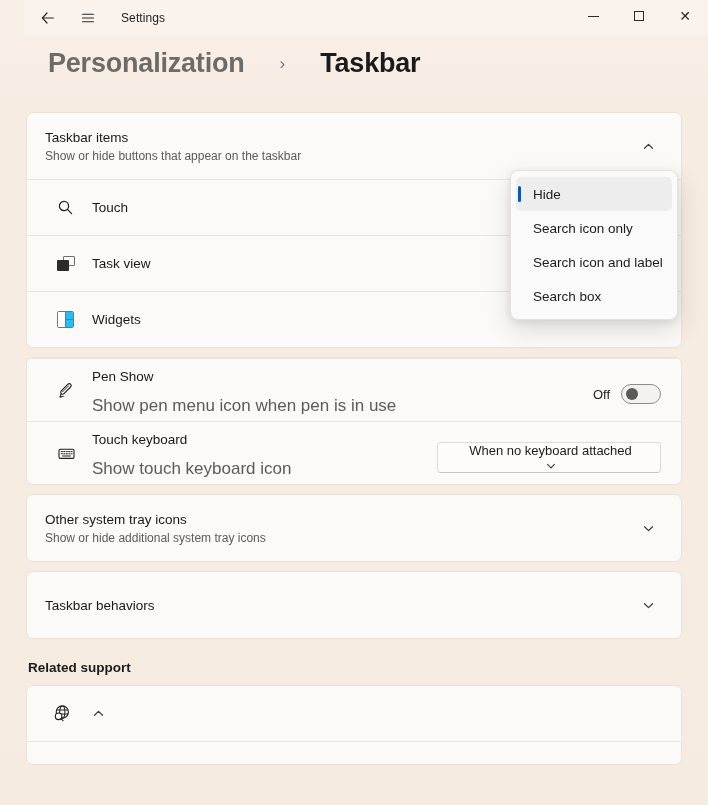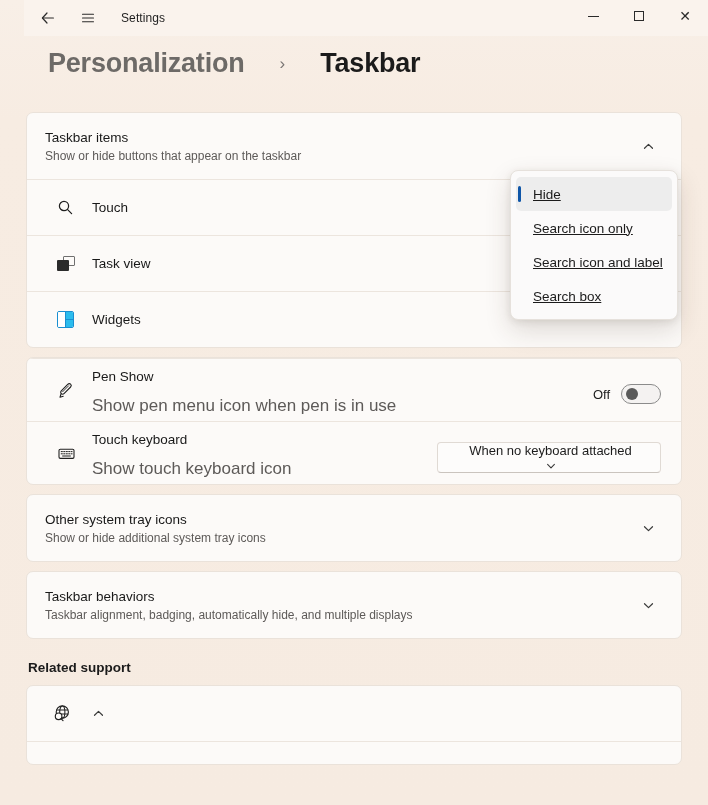--- a/index.html
+++ b/index.html
@@ -246,21 +246,20 @@
   .fly-item {
     position: relative;
     height: 34px;
     display: flex;
     align-items: center;
     padding-left: 17px;
     font-size: 13.5px;
     color: #1b1b1b;
     border-radius: 5px;
     cursor: default;
-    text-decoration: underline;
   }
   .fly-item.selected { background: #ededed; }
   .fly-item.selected::before {
     content: "";
     position: absolute;
     left: 2px; top: 50%;
     transform: translateY(-50%);
     width: 3px; height: 16px;
     border-radius: 2px;
     background: #0f56a8;
@@ -462,21 +461,20 @@
               <path d="M2.5 4.7 L6.5 8.6 L10.5 4.7" fill="none" stroke="#3a3a3a" stroke-width="1.2" stroke-linecap="round" stroke-linejoin="round"></path>
             </svg>
         </div>
       </div>
     </div>
 
     <div class="card">
       <div class="exp-head">
         <div class="exp-texts">
           <div class="exp-title">Taskbar behaviors</div>
-          <div class="exp-sub">Taskbar alignment, badging, automatically hide, and multiple displays</div>
         </div>
         <div class="chev">
           <svg width="13" height="13" viewBox="0 0 13 13">
               <path d="M2.5 4.7 L6.5 8.6 L10.5 4.7" fill="none" stroke="#3a3a3a" stroke-width="1.2" stroke-linecap="round" stroke-linejoin="round"></path>
             </svg>
         </div>
       </div>
     </div>
 
     <div class="section-head">Related support</div>

